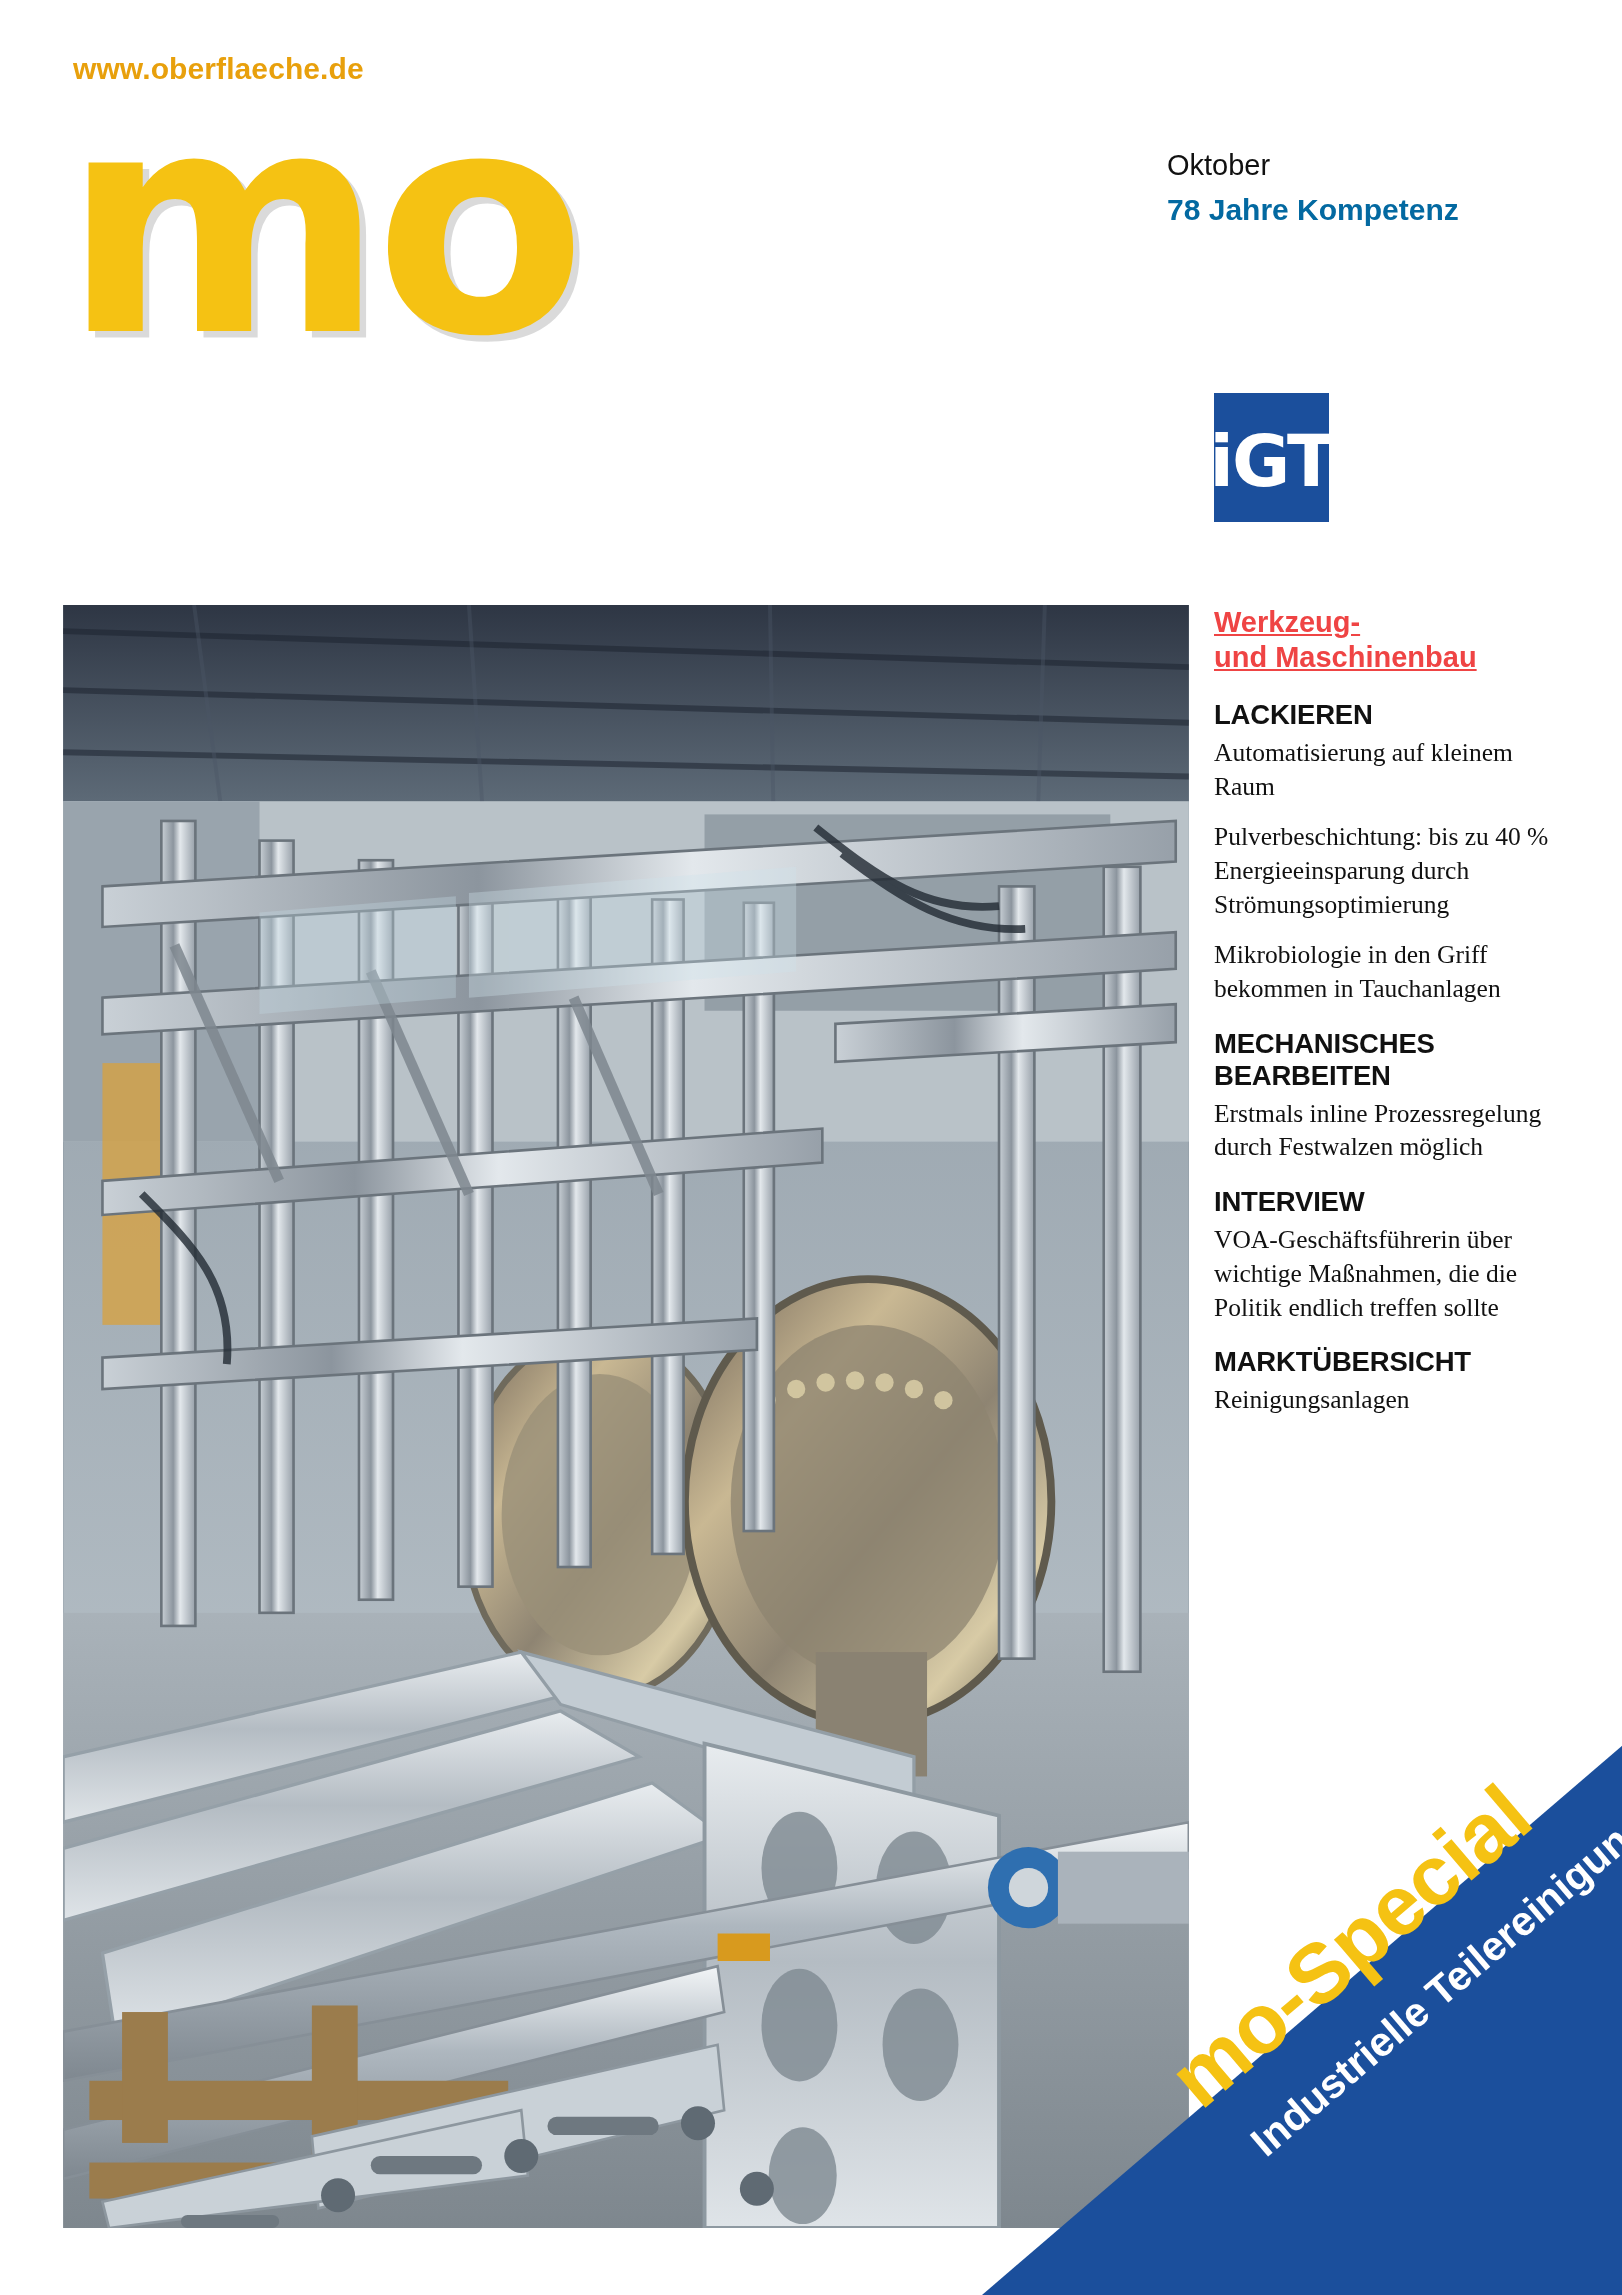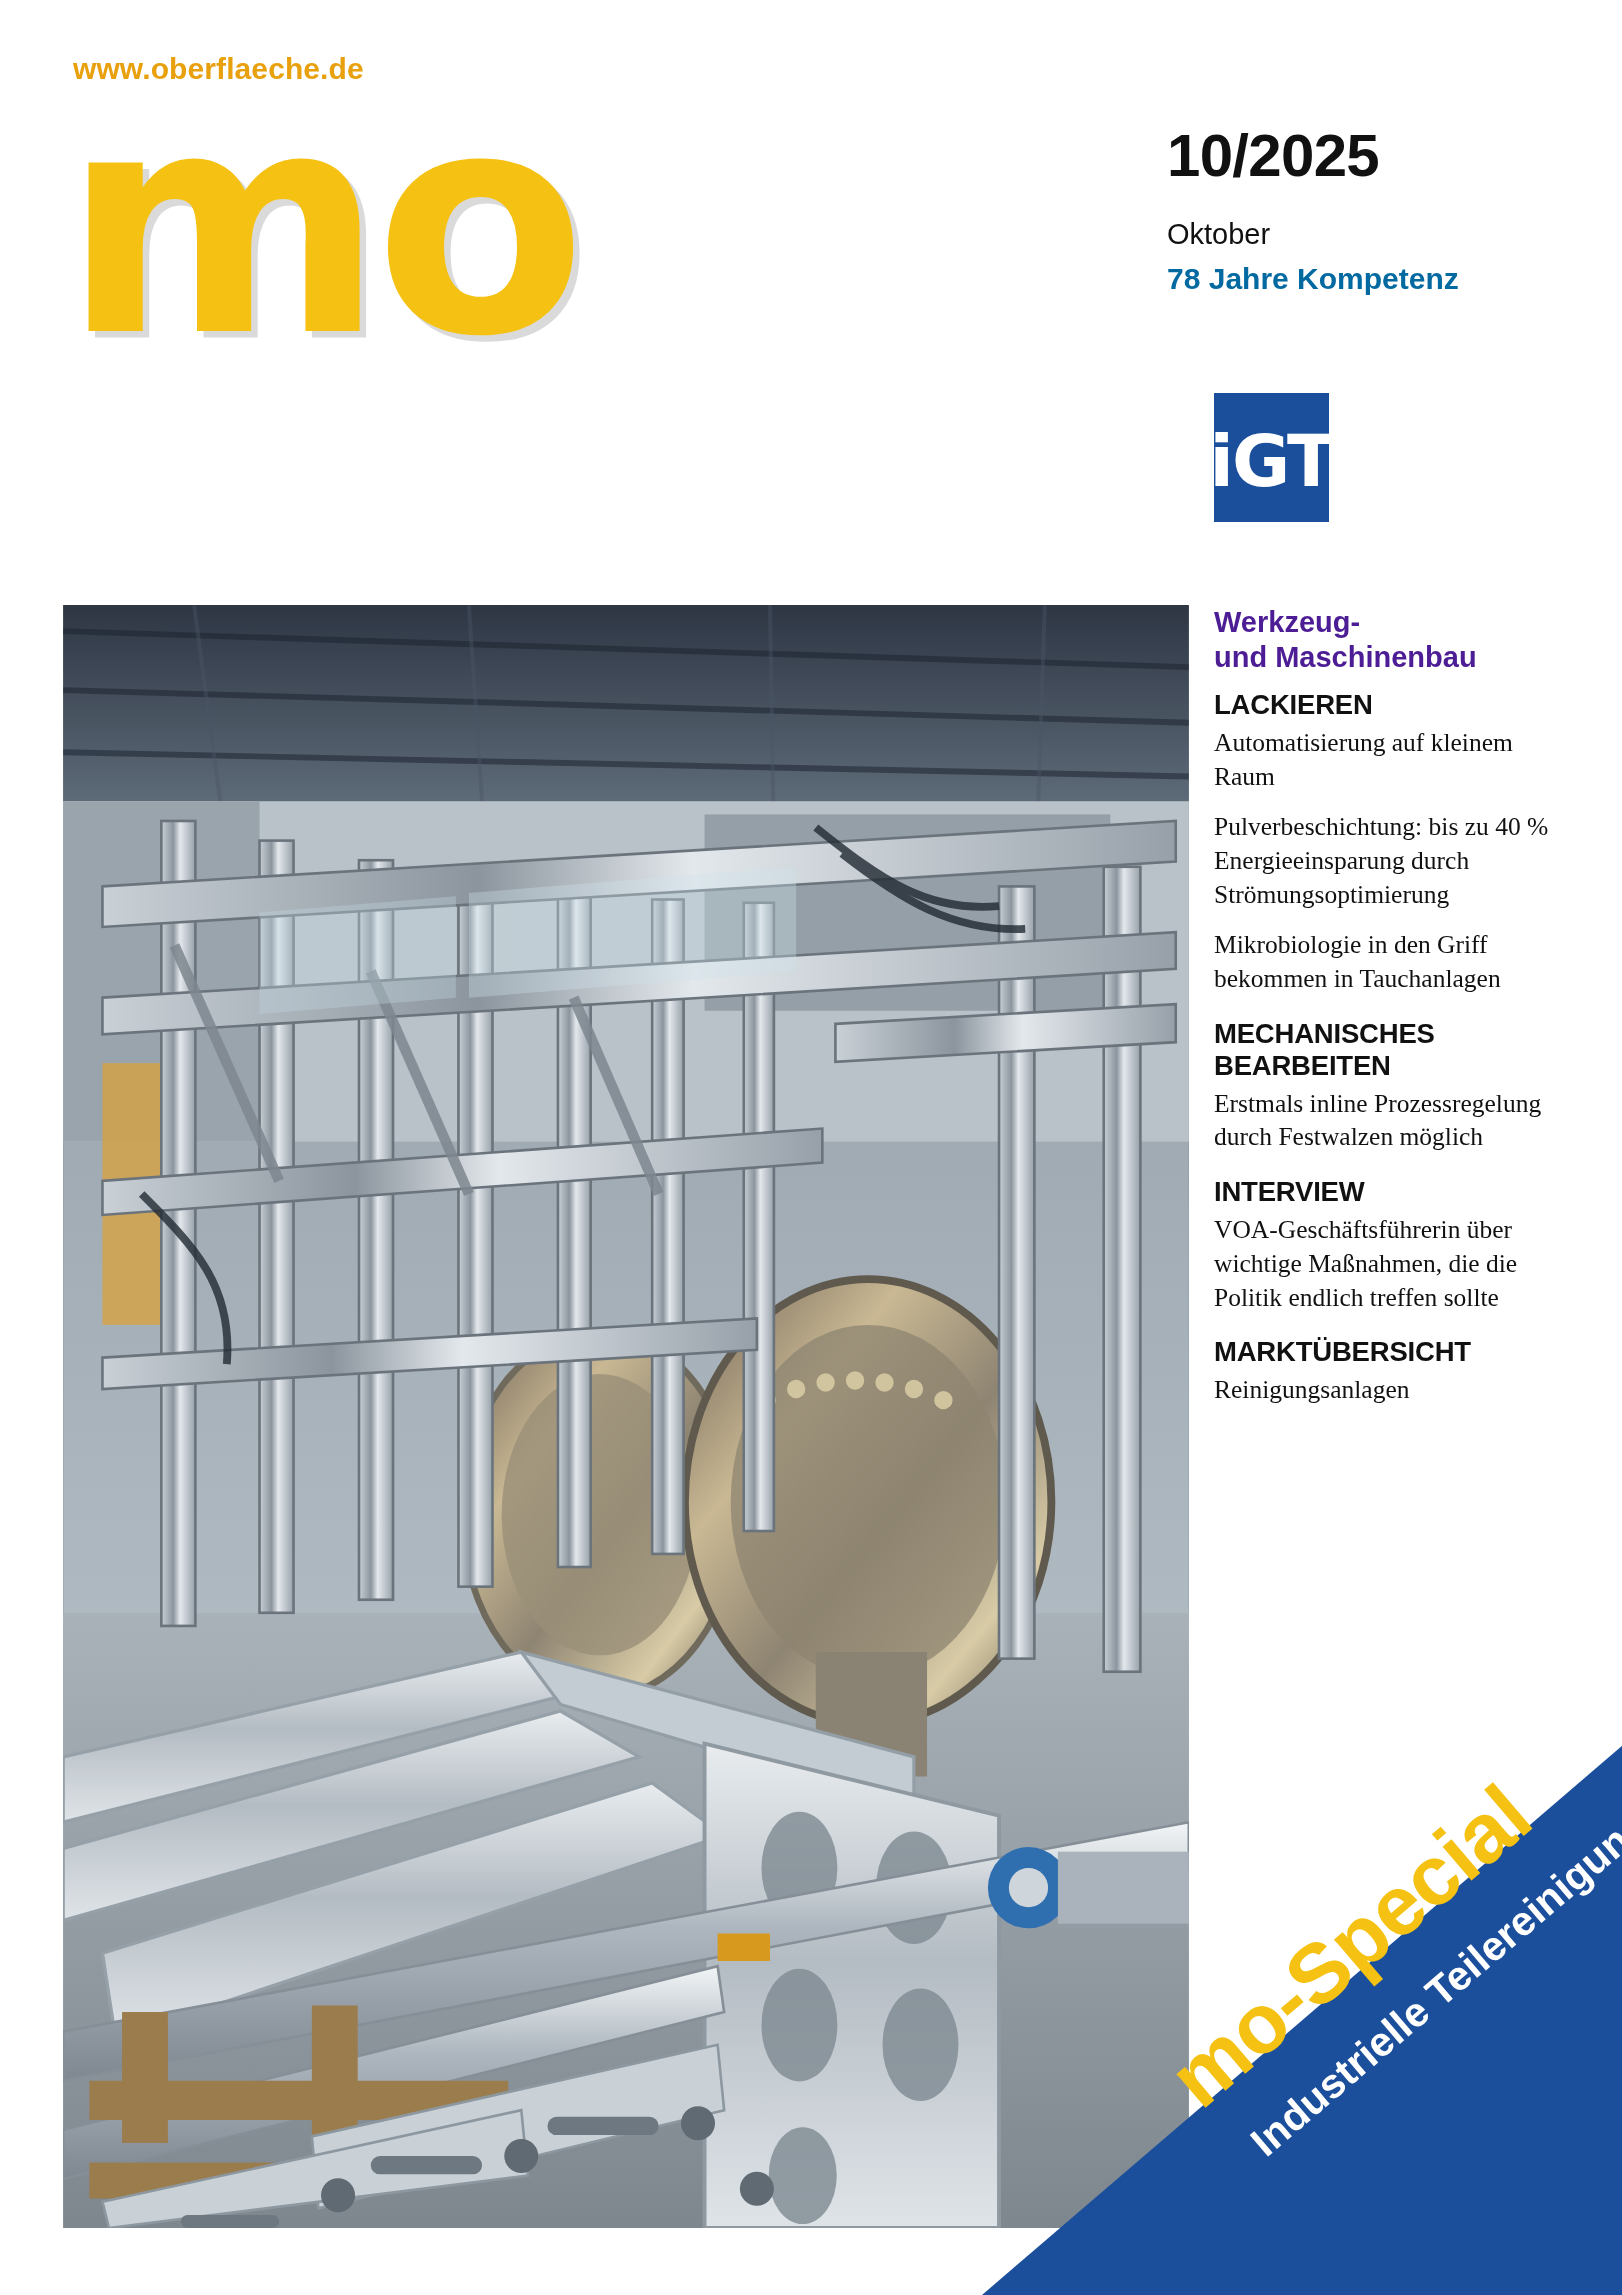--- a/index.html
+++ b/index.html
@@ -118,23 +118,24 @@
   
   .contents {
     position: absolute;
     left: 1214px;
     top: 605px;
     width: 366px;
   }
   .contents-kicker {
     font-size: 29px;
     font-weight: bold;
-    color: #4c1d95;
+    color: #ef4444;
     line-height: 1.22;
-    margin-bottom: 13px;
+    margin-bottom: 23px;
+    text-decoration: underline;
   }
   .toc-item { margin-bottom: 22px; }
   .toc-head {
     font-size: 27.5px;
     font-weight: bold;
     color: #111111;
     margin-bottom: 5.2px;
     letter-spacing: -0.2px;
   }
   .toc-text {
@@ -199,21 +200,20 @@
 </head>
 <body>
 
 <div class="website-url">www.oberflaeche.de</div>
 
 <div class="logo-block">
   <div class="logo-mo">mo</div>
 </div>
 
 <div class="issue-block">
-  <div class="issue-number">10/2025</div>
   <div class="issue-month">Oktober</div>
   <div class="issue-tagline">78 Jahre Kompetenz</div>
 </div>
 
 <div class="igt-logo">
   <span class="igt-text">iGT</span>
 </div>
 
 <div class="cover-photo">
   <svg width="1126" height="1623" viewBox="0 0 1720 2480" xmlns="http://www.w3.org/2000/svg">

